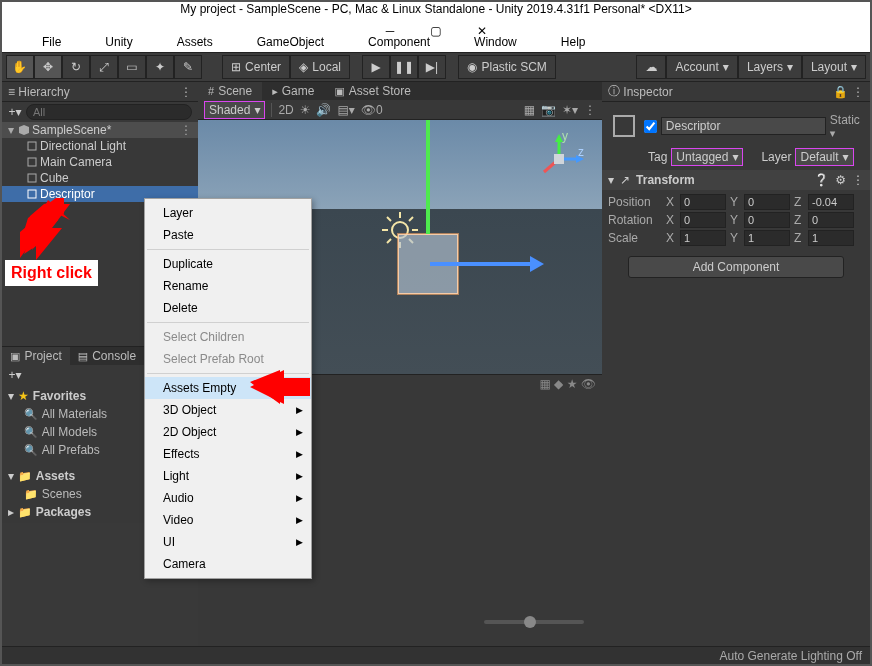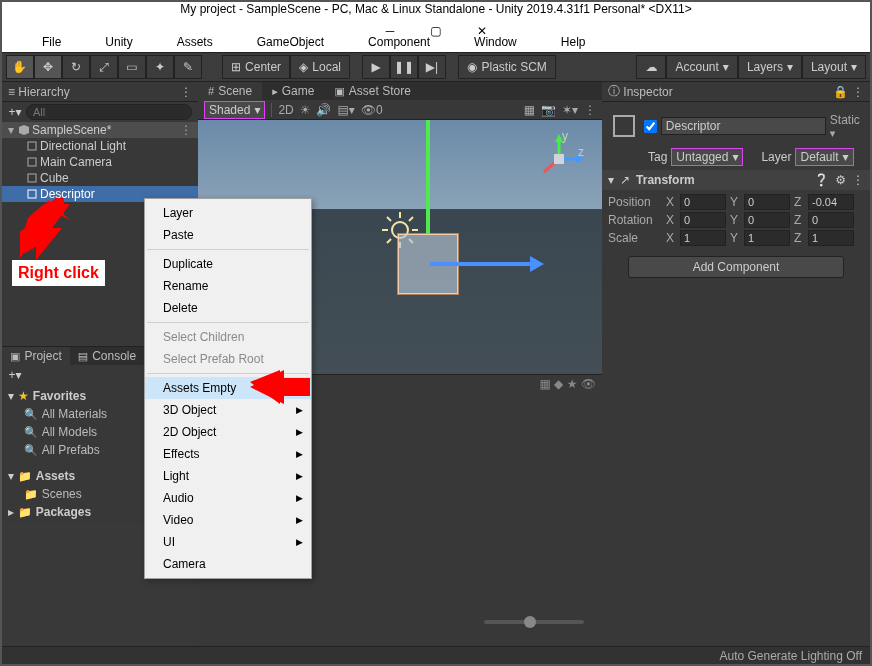--- a/index.html
+++ b/index.html
@@ -68,21 +68,21 @@
 .xyz-row input { width:46px; background:#2b2b2b; border:1px solid #222; height:16px; padding:0 3px; color:#ccc; font-size:11px; }
 .add-comp { margin:10px 20px; height:22px; background:#494949; border:1px solid #222; display:flex; align-items:center; justify-content:center; color:#ccc; border-radius:3px; }
 .status-bar { position:absolute; bottom:0; left:0; right:0; height:18px; background:#323232; color:#aaa; display:flex; align-items:center; justify-content:flex-end; padding:0 8px; border-top:1px solid #222; font-size:11px; }
 .ctx-menu { position:absolute; left:142px; top:196px; width:168px; background:#f0f0f0; border:1px solid #a0a0a0; box-shadow:2px 2px 6px rgba(0,0,0,0.3); padding:3px 0; z-index:50; }
 .ctx-item { height:22px; display:flex; align-items:center; padding:0 18px; color:#000; position:relative; }
 .ctx-item.disabled { color:#8a8a8a; }
 .ctx-item.hover { background:#cde5f8; }
 .ctx-item .sub { position:absolute; right:8px; font-size:9px; color:#000; }
 .ctx-sep { height:1px; background:#d0d0d0; margin:3px 2px; }
 .annot-arrow1 { position:absolute; left:12px; top:198px; z-index:60; }
-.annot-label { position:absolute; left:10px; top:258px; background:#fff; padding:4px 6px; color:#ff0000; font-weight:bold; font-size:16px; z-index:60; }
+.annot-label { position:absolute; left:3px; top:258px; background:#fff; padding:4px 6px; color:#ff0000; font-weight:bold; font-size:16px; z-index:60; }
 .annot-arrow2 { position:absolute; left:248px; top:368px; z-index:60; }
 .slider-bottom { position:absolute; right:18px; bottom:22px; width:100px; height:4px; background:#555; border-radius:2px; }
 .slider-bottom .thumb { position:absolute; left:40px; top:-4px; width:12px; height:12px; border-radius:50%; background:#888; }
 </style>
 </head>
 <body>
 
 <div class="title-bar">
   <svg class="icon" viewBox="0 0 16 16">
       <polygon points="8,1 14,4 14,12 8,15 2,12 2,4" fill="#222"></polygon>

